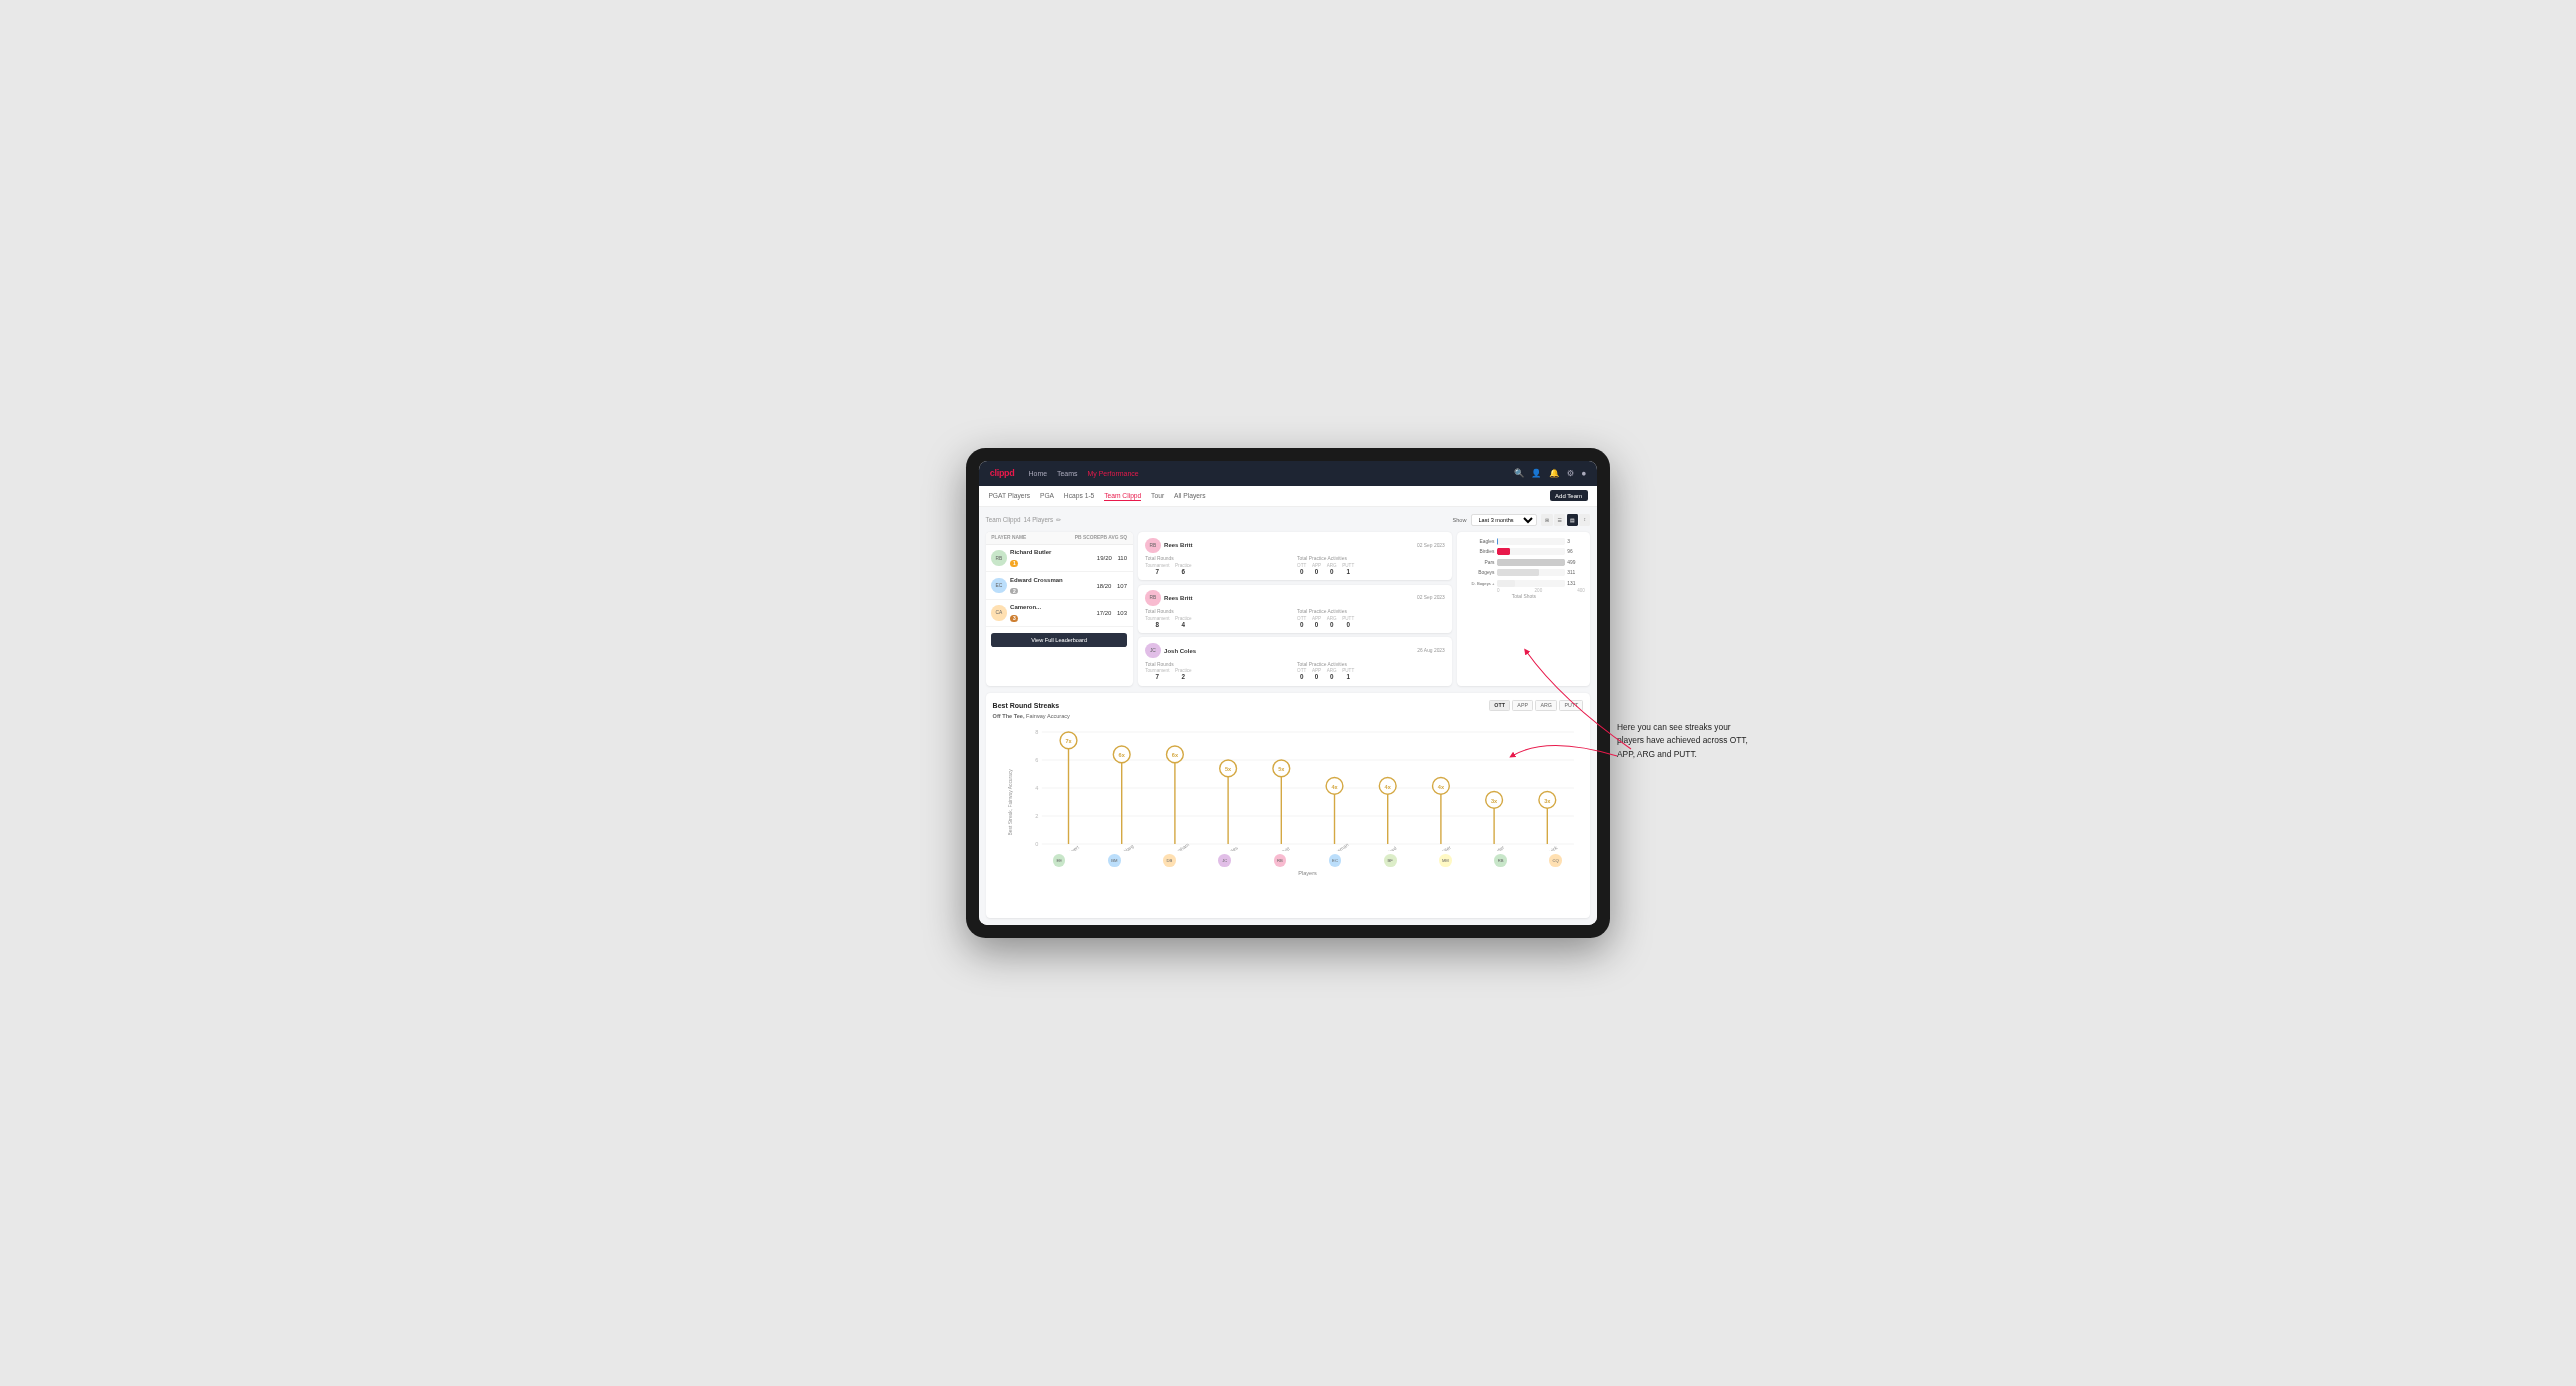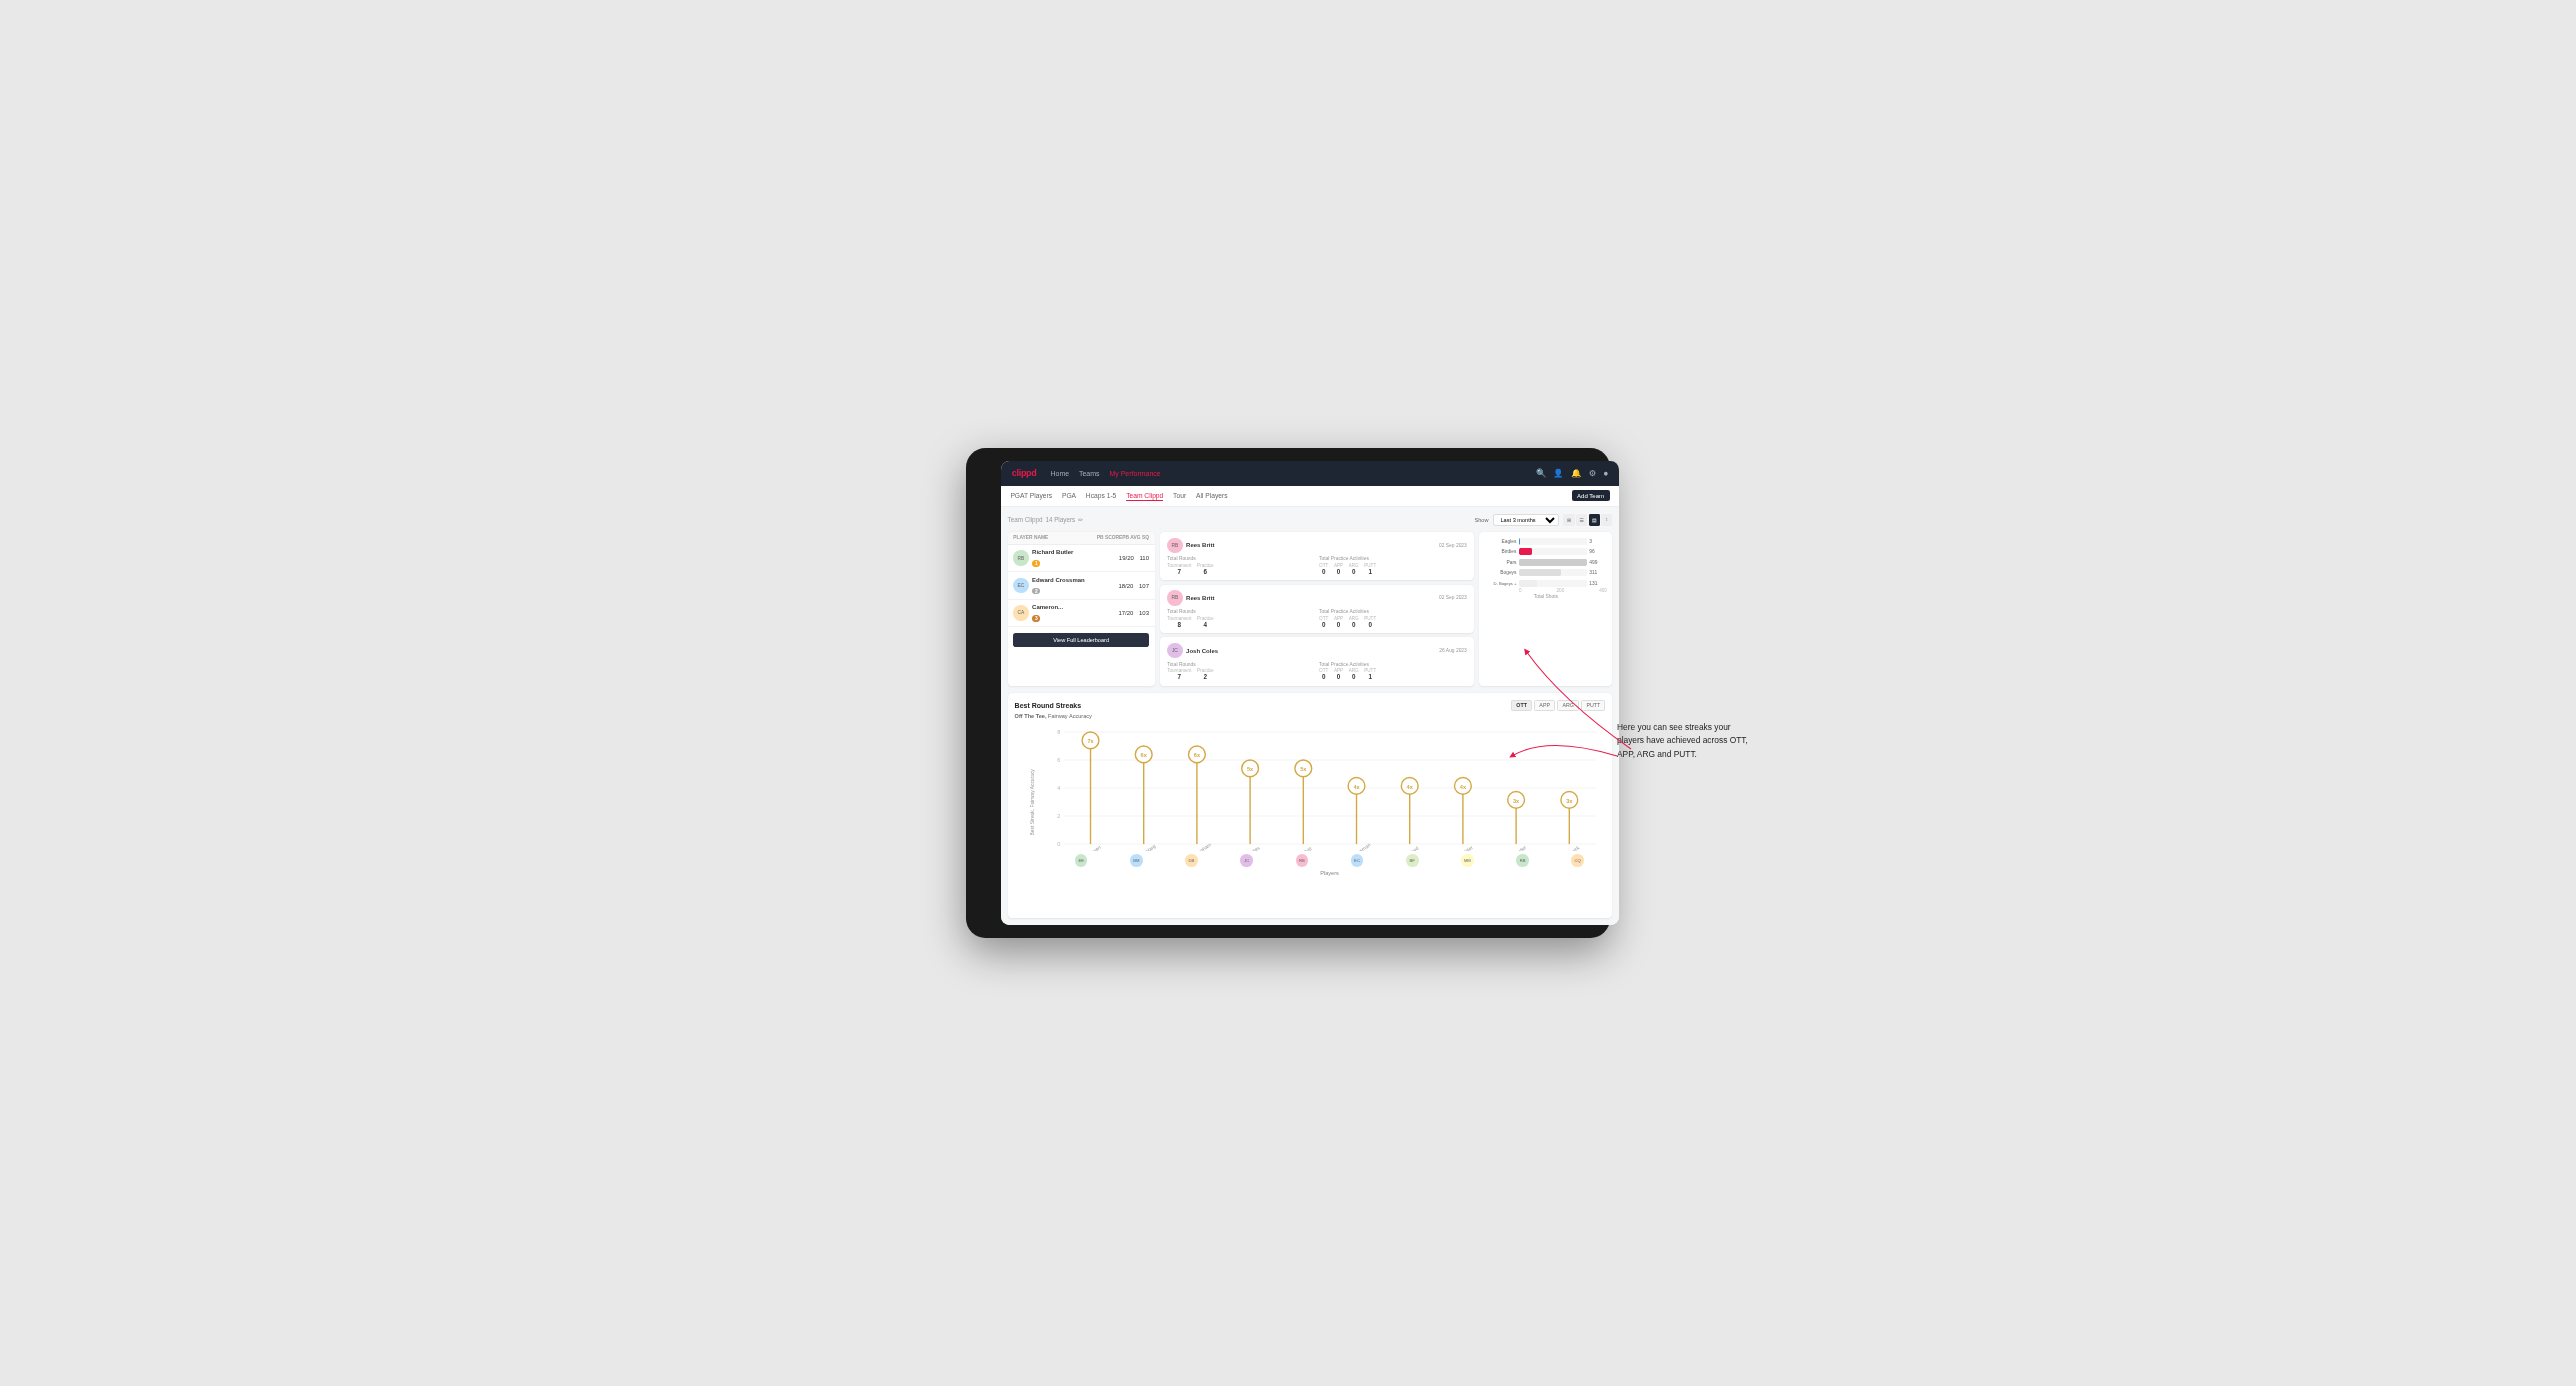--- a/index.html
+++ b/index.html
@@ -21,21 +21,20 @@
       position: relative;
     }
     .tablet-inner {
       width: 100%;
       height: 100%;
       background: #fff;
       border-radius: 8.4px;
       overflow: hidden;
       display: flex;
       flex-direction: column;
-      margin-left: 22px;
     }
     
     .nav {
       background: #1e2533;
       display: flex;
       align-items: center;
       padding: 0 11.2px;
       height: 25px;
       flex-shrink: 0;
     }

